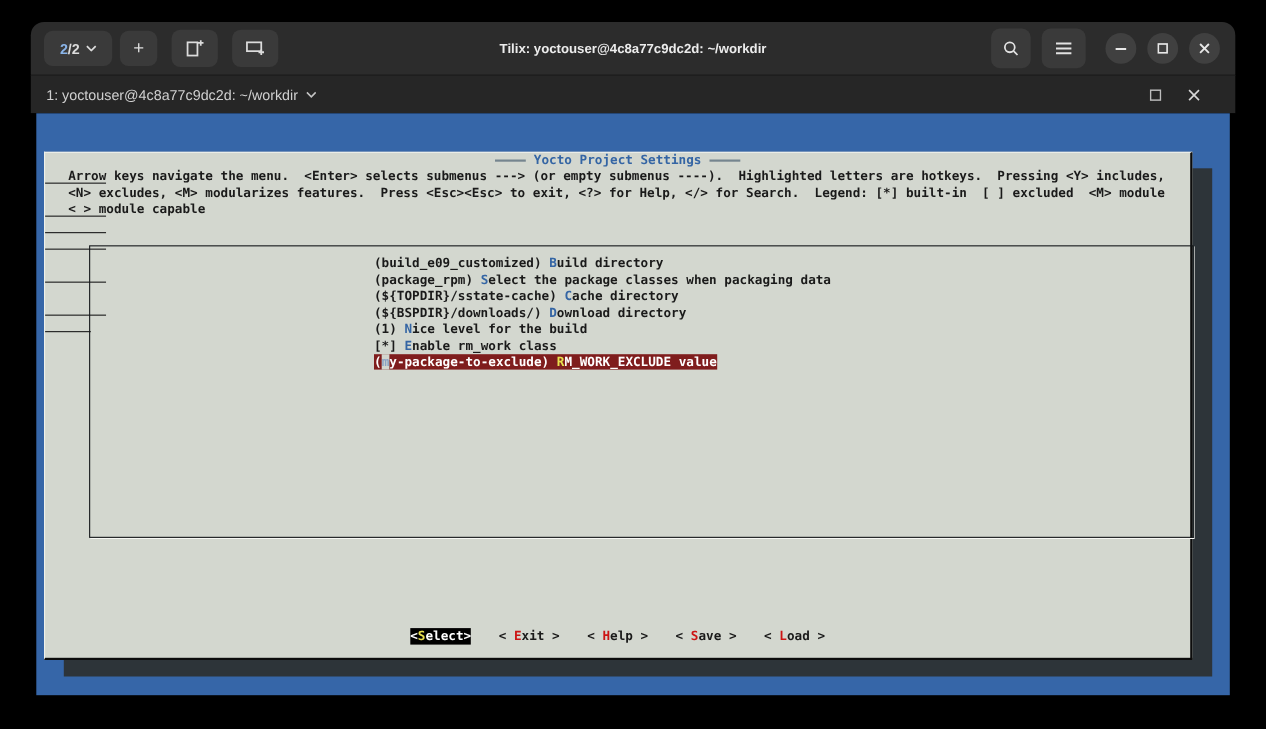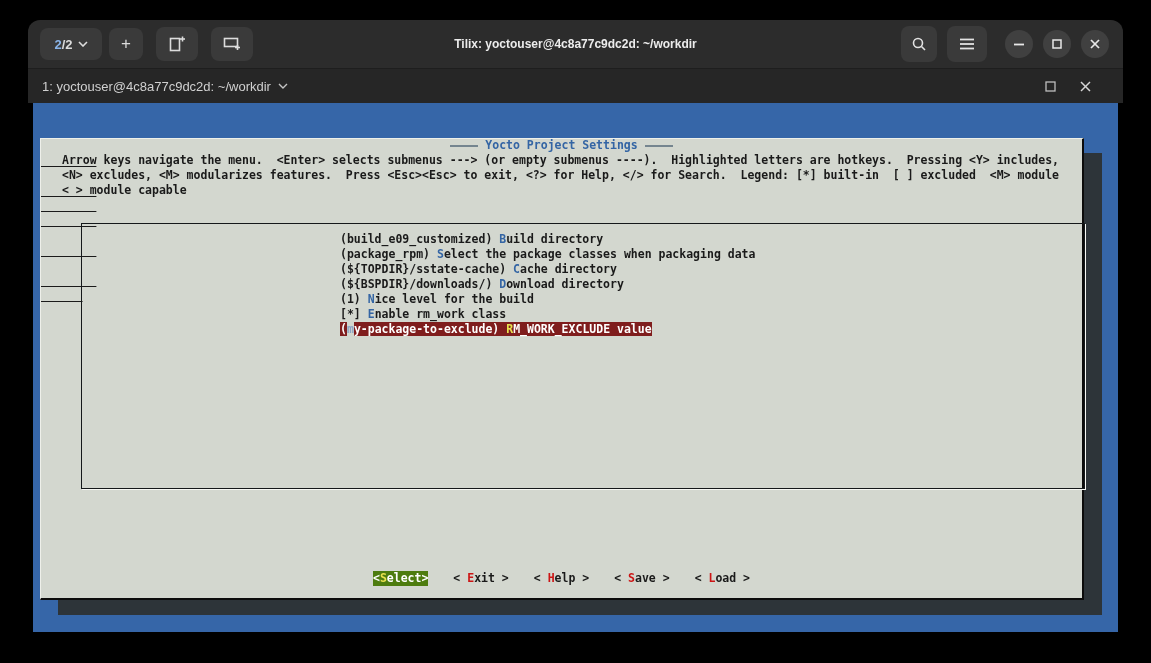--- a/index.html
+++ b/index.html
@@ -61,21 +61,21 @@
   .menu-item { height:15px; color:#1a1a1a; }
   .seg-hotkey { color:#3465a4; }
   .menu-item.selected .item-text { background:#7f1d1d; color:#fff; }
   .seg-selhot { color:#e9e14e; }
   .seg-cursor { background:#d3d7cf; color:#8aa3c4; }
 
   .btn-row { position:absolute; top:432px; left:0; right:0; height:15px;
              display:flex; justify-content:center; gap:25px; }
   .dlg-btn { color:#1a1a1a; }
   .dlg-btn .hot { color:#cc1414; }
-  .dlg-btn.selected { background:#4d7c0f; color:#fff; }
+  .dlg-btn.selected { background:#000000; color:#fff; }
   .dlg-btn.selected .hot { color:#e9e14e; }
 
   svg { display:block; }
 </style>
 </head>
 <body>
 
 <div class="window">
 
   <div class="header">

